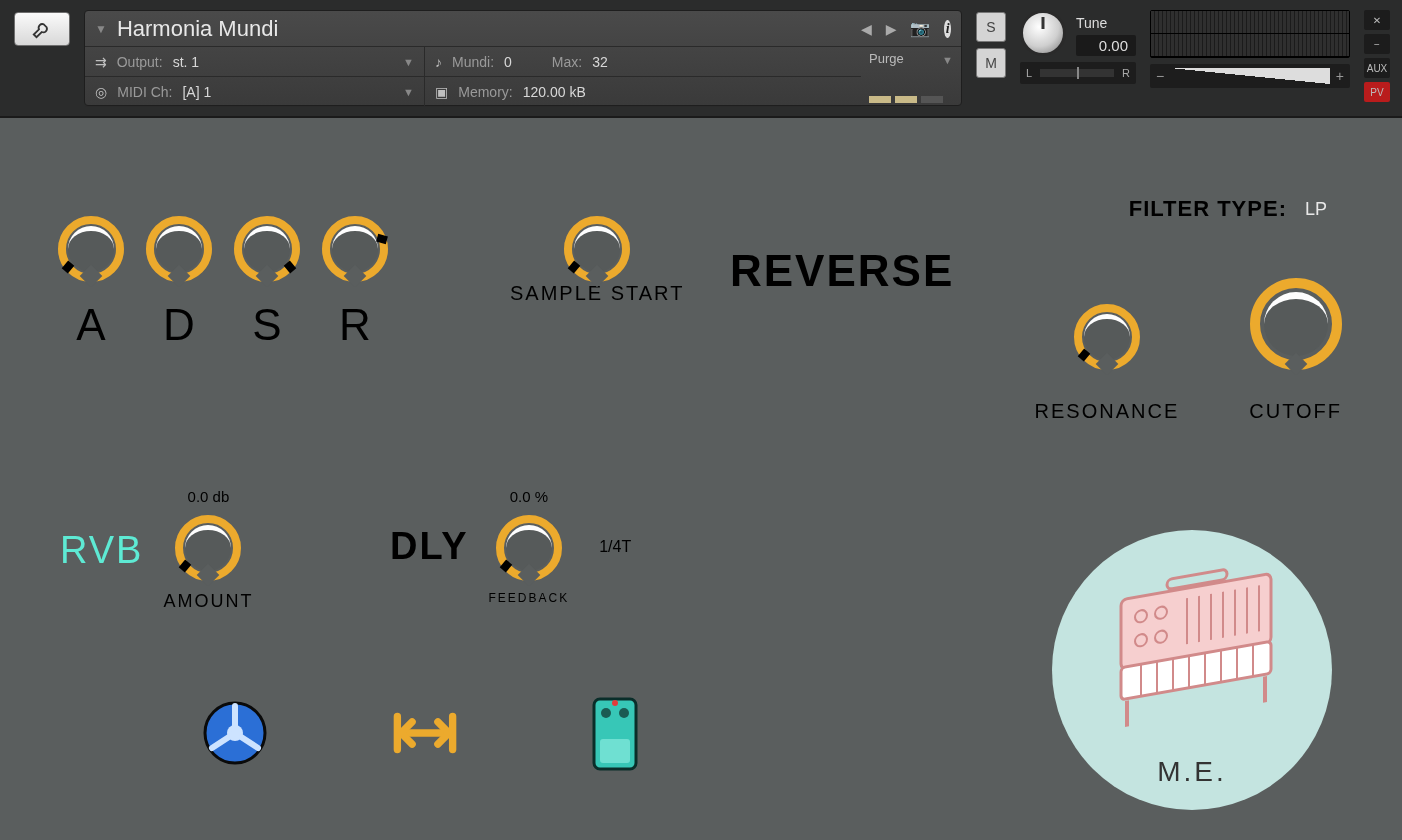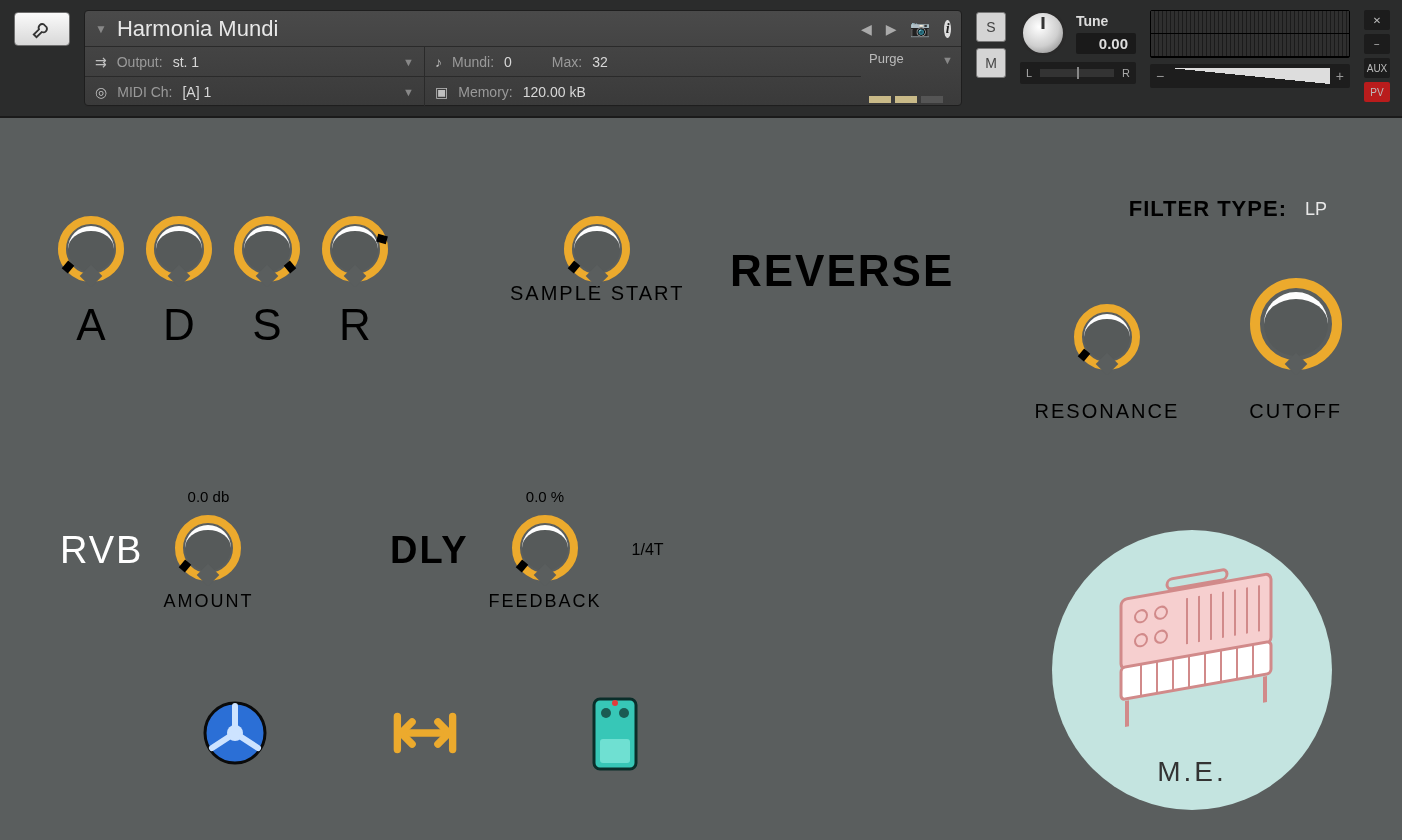--- a/index.html
+++ b/index.html
@@ -60,21 +60,21 @@
   .mem-bars span { display:block; width:22px; height:7px; background:#555; }
   .mem-bars span.on { background:#c9ba88; }
 
   .sm-col { display:flex; flex-direction:column; gap:6px; padding-top:2px; }
   .sm-btn {
     width:30px; height:30px; background:#d4d4d4; border:1px solid #777; border-radius:3px;
     display:flex; align-items:center; justify-content:center; font-size:14px; color:#444;
   }
 
   .tune-block { display:flex; flex-direction:column; gap:6px; }
-  .tune-top { display:flex; align-items:center; gap:10px;font-weight:bold; }
+  .tune-top { display:flex; align-items:flex-end; gap:10px; }
   .tune-knob {
     width:46px; height:46px; border-radius:50%;
     background: radial-gradient(circle at 40% 35%, #fff, #cfcfcf 55%, #777);
     border: 3px solid #2a2a2a; position:relative;
   }
   .tune-knob::after { content:""; position:absolute; left:50%; top:4px; width:3px; height:12px; background:#333; transform:translateX(-50%); }
   .tune-readout { display:flex; flex-direction:column; gap:4px; }
   .tune-label { color:#ddd; font-size:14px; }
   .tune-val { background:#1a1a1a; color:#ddd; padding:2px 8px; font-size:15px; border-radius:2px; min-width:60px; text-align:right; }
   .lr { display:flex; align-items:center; background:#1d1d1d; height:22px; border-radius:2px; color:#aaa; font-size:11px; padding:0 6px; gap:8px; }
@@ -132,21 +132,21 @@
   .reverse { position:absolute; left:730px; top:128px; font-size:44px; font-weight:700; letter-spacing:2px; }
 
   .filter-type { position:absolute; right:75px; top:78px; font-size:22px; display:flex; gap:18px; align-items:center; }
   .filter-type .ft-label { font-weight:700; letter-spacing:1px; }
   .filter-type .ft-val { color:#e8e8e8; font-size:18px; }
 
   .filter-knobs { position:absolute; right:60px; top:160px; display:flex; gap:70px; align-items:flex-end; }
   .fk { display:flex; flex-direction:column; align-items:center; gap:30px; }
 
   .rvb { position:absolute; left:60px; top:370px; display:flex; align-items:center; gap:20px; }
-  .rvb .txt { font-size:38px; font-weight:400; color:#ffffff; letter-spacing:2px; }
+  .rvb .txt { font-size:38px; font-weight:400; color:#5eead4; letter-spacing:2px; }
   .rvb .col { display:flex; flex-direction:column; align-items:center; gap:10px; }
   .rvb .above { font-size:15px; }
 
   .dly { position:absolute; left:390px; top:370px; display:flex; align-items:center; gap:20px; }
   .dly .txt { font-size:38px; font-weight:600; letter-spacing:2px; }
   .dly .col { display:flex; flex-direction:column; align-items:center; gap:10px; }
   .dly .time { font-size:16px; margin-left:10px; }
 
   .fx-icons { position:absolute; left:200px; top:580px; display:flex; gap:120px; align-items:center; }
   .fx-icons .ico { width:70px; height:70px; display:flex; align-items:center; justify-content:center; }
@@ -356,21 +356,21 @@
   <div class="dly">
     <span class="txt">DLY</span>
     <div class="col">
       <span class="above" style="font-size:15px">0.0 %</span>
       <div class="knob">
           <div class="ring"></div>
           <div class="cap"></div>
           <div class="gap"></div>
           <div class="notch" style="left:6px;bottom:10px;transform:rotate(40deg)"></div>
         </div>
-      <span class="sec-label" style="font-size:18px">FEEDBACK</span>
+      <span class="sec-label" style="font-size:12px">FEEDBACK</span>
     </div>
     <span class="time">1/4T</span>
   </div>
 
   <div class="fx-icons">
     <div class="ico">
       <svg width="66" height="66" viewBox="0 0 66 66">
         <circle cx="33" cy="33" r="30" fill="#2b6fd6" stroke="#0a0a0a" stroke-width="3"></circle>
         <circle cx="33" cy="33" r="8" fill="#cde3ff"></circle>
         <path d="M33 33 L33 6 M33 33 L10 48 M33 33 L56 48" stroke="#cde3ff" stroke-width="6" stroke-linecap="round"></path>

